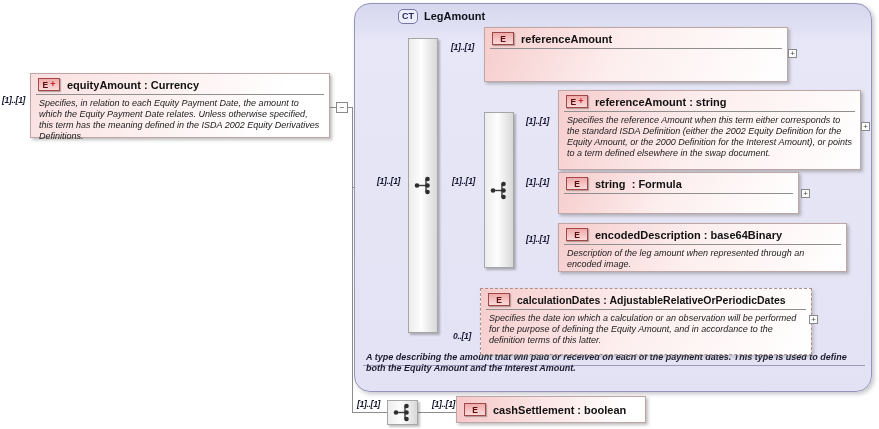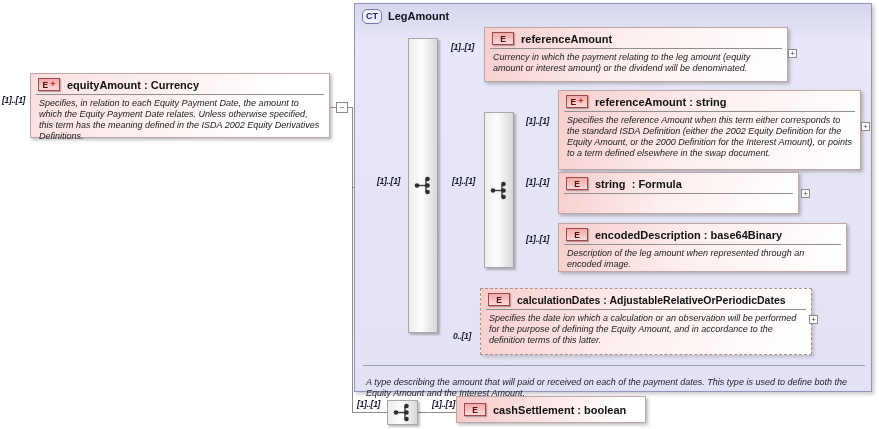--- a/index.html
+++ b/index.html
@@ -21,23 +21,23 @@
   .ebadge{display:inline-flex;align-items:center;justify-content:center;
           border:1px solid #a04848;background:linear-gradient(#efaaaa,#fadada);
           color:#5a0d0d;font-size:8.5px;font-weight:bold;height:11px;min-width:16px;
           padding:0 2px;box-shadow:1px 1px 1px rgba(0,0,0,0.25);flex:0 0 auto;}
   .bplus{color:#c22;font-weight:bold;font-size:9px;margin-left:2px;line-height:1;}
   .etitle{font-size:11px;font-weight:bold;color:#111;white-space:pre;}
 
   .sep{border-top:1px solid #8f8f8f;margin:1px 5px 0 5px;}
   .edesc{font-size:9px;line-height:11px;font-style:italic;color:#1b1b1b;padding:3px 7px 3px 8px;}
 
-  .ct{position:absolute;border:1.5px solid #9494ba;border-radius:0;
+  .ct{position:absolute;border:1.5px solid #9494ba;border-radius:16px;
       background:linear-gradient(#d6d6ee 0%,#e7e7f7 10%,#e2e2f4 100%);
-      box-shadow:2px 2px 4px rgba(110,110,130,0.4);box-sizing:border-box;}
+      box-shadow:2px 2px 4px rgba(110,110,130,0.4);box-sizing:border-box;padding-left:36px;}
   .ct-header{display:flex;align-items:center;gap:6px;padding:5px 0 0 7px;}
   .ctbadge{border:1px solid #7676a8;border-radius:5px;background:#eeeefc;
            color:#28285e;font-size:9px;font-weight:bold;padding:1px 3px;line-height:1.2;}
   .cttitle{font-size:11px;font-weight:bold;color:#101018;}
   .ct-sep{position:absolute;border-top:1px solid #9a9aba;}
   .ct-desc{position:absolute;font-size:9px;line-height:11px;font-style:italic;color:#1b1b2b;}
 
   .bar{position:absolute;border:1px solid #a6a6a6;
        background:linear-gradient(to right,#ededed 0%,#fdfdfd 45%,#d8d8d8 100%);
        display:flex;align-items:center;justify-content:center;
@@ -64,21 +64,21 @@
   <div class="line" style="left:514px;top:128px;width:45px;height:1px;"></div>
   <div class="line" style="left:514px;top:189px;width:45px;height:1px;"></div>
   <div class="line" style="left:514px;top:246px;width:45px;height:1px;"></div>
 
   <div class="ct" style="left:354px;top:3px;width:518px;height:389px;">
     <div class="ct-header">
       <span class="ctbadge">CT</span>
       <span class="cttitle">LegAmount</span>
     </div>
     <div class="ct-sep" style="left:8px;top:361px;width:502px;"></div>
-    <div class="ct-desc" style="left:11px;top:373px;width:496px;">A type describing the amount that will paid or received on each of the payment dates. This type is used to define both the Equity Amount and the Interest Amount.</div>
+    <div class="ct-desc" style="left:11px;top:348px;width:496px;font-weight:bold;">A type describing the amount that will paid or received on each of the payment dates. This type is used to define both the Equity Amount and the Interest Amount.</div>
   </div>
 
   <span class="card-label" style="left:2px;top:95px;">[1]..[1]</span>
   <div class="ebox lighter" style="left:30px;top:73px;width:300px;height:65px;">
     <div class="trow">
       <span class="ebadge">
           <span>E</span>
           <span class="bplus">+</span>
         </span>
       <span class="etitle">equityAmount : Currency</span>
@@ -100,21 +100,20 @@
     </svg>
   </div>
 
   <span class="card-label" style="left:451px;top:42px;">[1]..[1]</span>
   <div class="ebox" style="left:484px;top:27px;width:304px;height:55px;">
     <div class="trow">
       <span class="ebadge">E</span>
       <span class="etitle">referenceAmount</span>
     </div>
     <div class="sep"></div>
-    <div class="edesc">Currency in which the payment relating to the leg amount (equity amount or interest amount) or the dividend will be denominated.</div>
   </div>
   <div class="connector" style="left:788px;top:49px;width:9px;height:9px;">+</div>
 
   <span class="card-label" style="left:452px;top:176px;">[1]..[1]</span>
   <div class="bar" style="left:484px;top:112px;width:30px;height:156px;">
     <svg width="19" height="21" viewBox="0 0 19 21">
       <line x1="3" y1="10.5" x2="12" y2="10.5" stroke="#3a3a3a" stroke-width="1.4"></line>
       <line x1="12" y1="4" x2="12" y2="17" stroke="#3a3a3a" stroke-width="1.4"></line>
       <circle cx="3" cy="10.5" r="2.3" fill="#2e2e2e"></circle>
       <circle cx="13.5" cy="4" r="2.3" fill="#2e2e2e"></circle>

